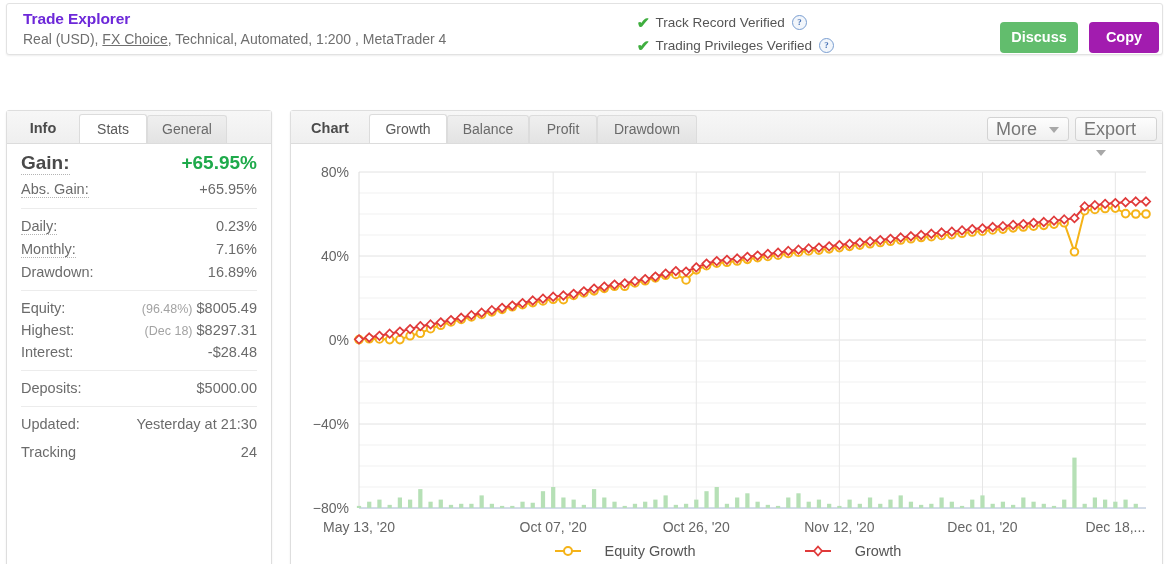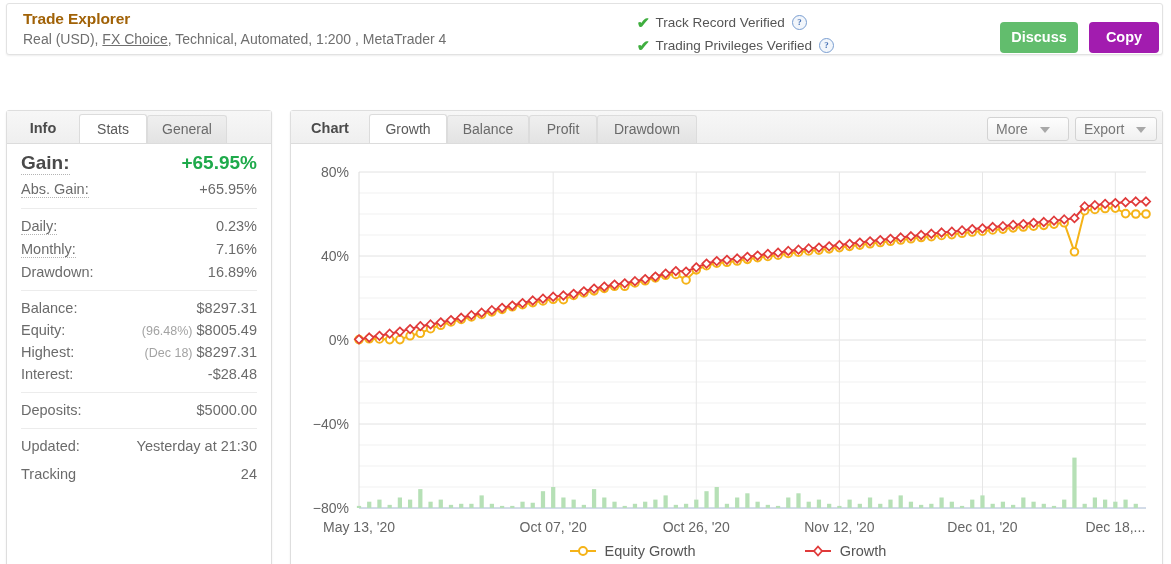--- a/index.html
+++ b/index.html
@@ -15,21 +15,21 @@
   .header {
     position: absolute; left: 6px; top: 3px; width: 1157px; height: 52px;
     background: #fff;
     border: 1px solid #e2e2e2;
     border-radius: 3px;
     box-shadow: 0 1px 2px rgba(0,0,0,.07);
     box-sizing: border-box;
   }
   .hdr-title {
     position: absolute; left: 16px; top: 6px;
-    font-size: 15.5px; font-weight: bold; color: #a16207; letter-spacing: -0.1px;
+    font-size: 15.5px; font-weight: bold; color: #6d28d9; letter-spacing: -0.1px;
   }
   .hdr-sub {
     position: absolute; left: 16px; top: 27px;
     font-size: 14px; color: #6f6f6f;
   }
   .hdr-sub a { color: #6f6f6f; text-decoration: underline; }
 
   .verify-block { position: absolute; left: 630px; top: 8px; }
   .verify-row { display: flex; align-items: center; height: 20px; margin-bottom: 3px; }
   .check {
@@ -99,39 +99,39 @@
   .srow .val { white-space: nowrap; text-align: right; color: #6b6b6b; }
   .srow .sub { color: #a3a3a3; font-size: 12.5px; margin-right: 4px; }
   .srow.big { font-size: 19px; font-weight: bold; color: #4a4a4a; padding-top: 8px; }
   .srow.big .val { color: #1faa4b; font-weight: bold; }
   .green { color: #1faa4b; }
   .divider { height: 1px; background: #ececec; margin: 7px 0 6px 0; }
 
   
   .tbtn {
     position: absolute; top: 6px; height: 24px; line-height: 23px;
-    font-size: 14px; color: #777; background: linear-gradient(#fdfdfd,#f0f0f0);
+    font-size: 18px; color: #777; background: linear-gradient(#fdfdfd,#f0f0f0);
     border: 1px solid #d3d3d3; border-radius: 3px; cursor: pointer;
     box-sizing: border-box; padding: 0 8px;
   }
   .tbtn .cap { display: inline-block; }
   .caret {
     display: inline-block; width: 0; height: 0; margin-left: 12px;
     border-left: 5px solid transparent; border-right: 5px solid transparent;
     border-top: 6px solid #a8a8a8; vertical-align: middle;
   }
 
   
   .chartwrap { position: relative; width: 873px; height: 437px; }
   .legend {
     position: absolute; left: 0; right: 0; bottom: 22px;
     display: flex; justify-content: center; gap: 108px;
     font-size: 14.5px; color: #555;
   }
-  .legend .item { display: flex; align-items: center; gap: 8px; cursor: pointer; }
+  .legend .item { display: flex; align-items: center; gap: 23px; cursor: pointer; }
 </style>
 </head>
 <body>
 
 <div class="page">
 
   <div class="header">
     <div class="hdr-title">Trade Explorer</div>
     <div class="hdr-sub"><span>Real (USD), </span><a href="#">FX Choice</a><span>, Technical, Automated, 1:200 , MetaTrader 4</span></div>
 
@@ -184,24 +184,20 @@
         </div>
         <div class="srow">
           <span class="lbl">Drawdown:</span>
           <span class="val">16.89%</span>
         </div>
       </div>
 
       <div class="divider"></div>
 
       <div>
-        <div class="srow">
-          <span class="lbl">Balance:</span>
-          <span class="val">$8297.31</span>
-        </div>
         <div class="srow">
           <span class="lbl">Equity:</span>
           <span class="val"><span class="sub">(96.48%)</span><span>$8005.49</span></span>
         </div>
         <div class="srow">
           <span class="lbl">Highest:</span>
           <span class="val"><span class="sub">(Dec 18)</span><span>$8297.31</span></span>
         </div>
         <div class="srow">
           <span class="lbl">Interest:</span>

